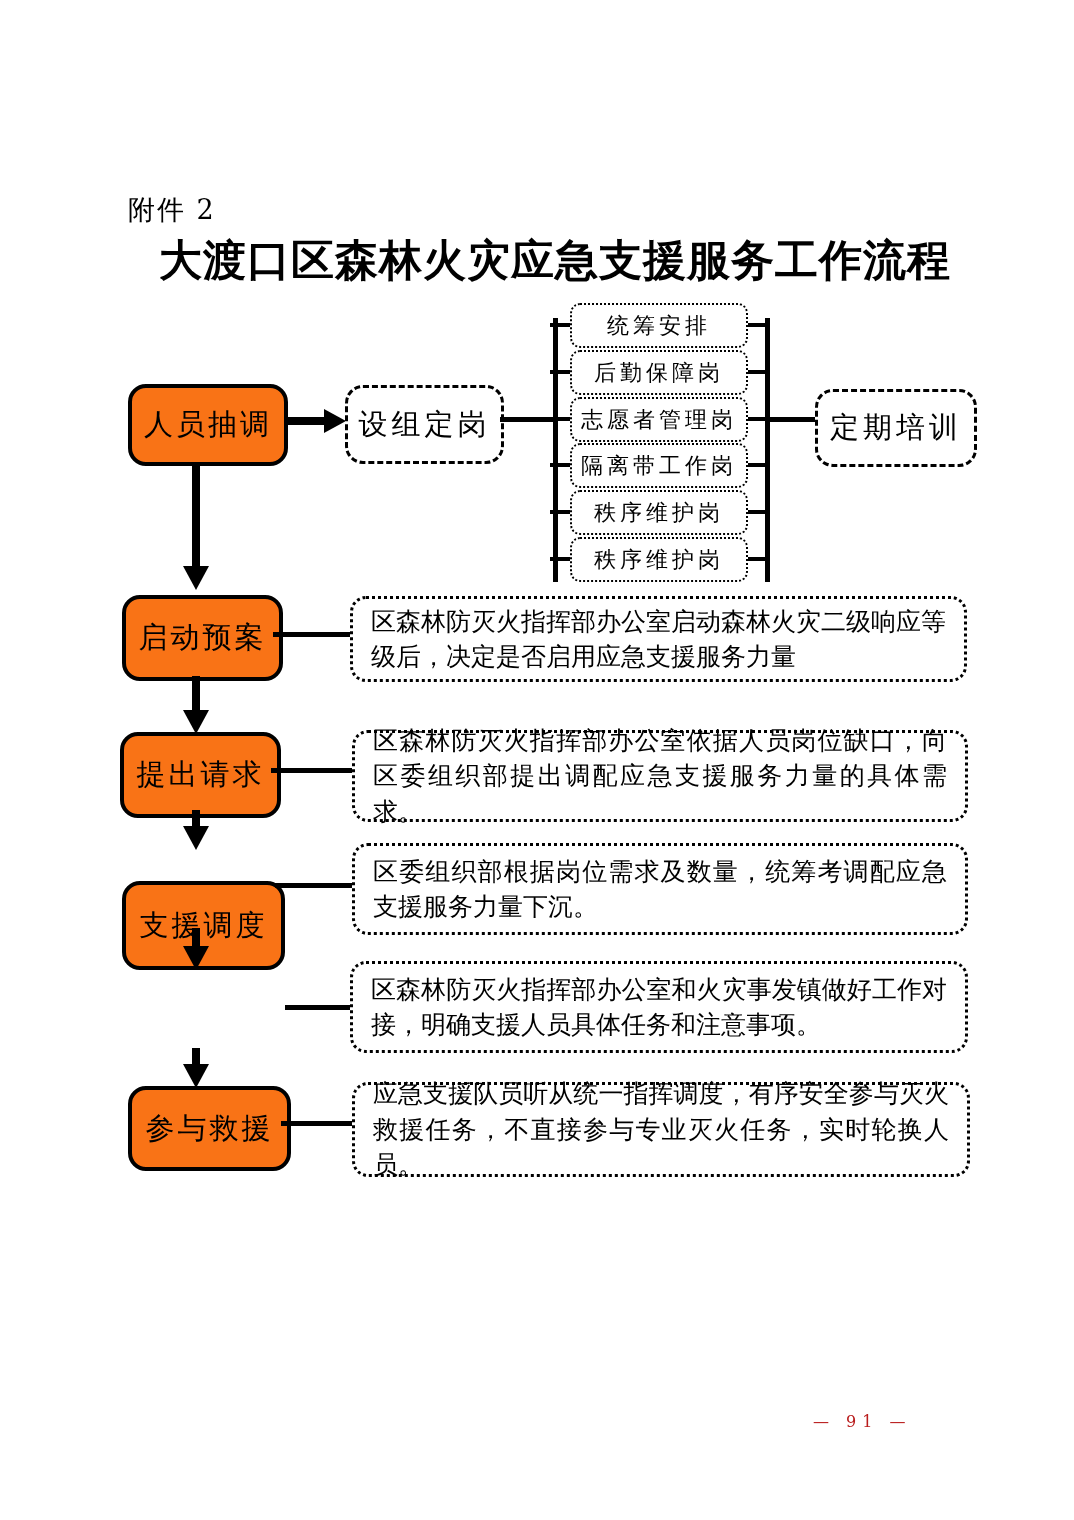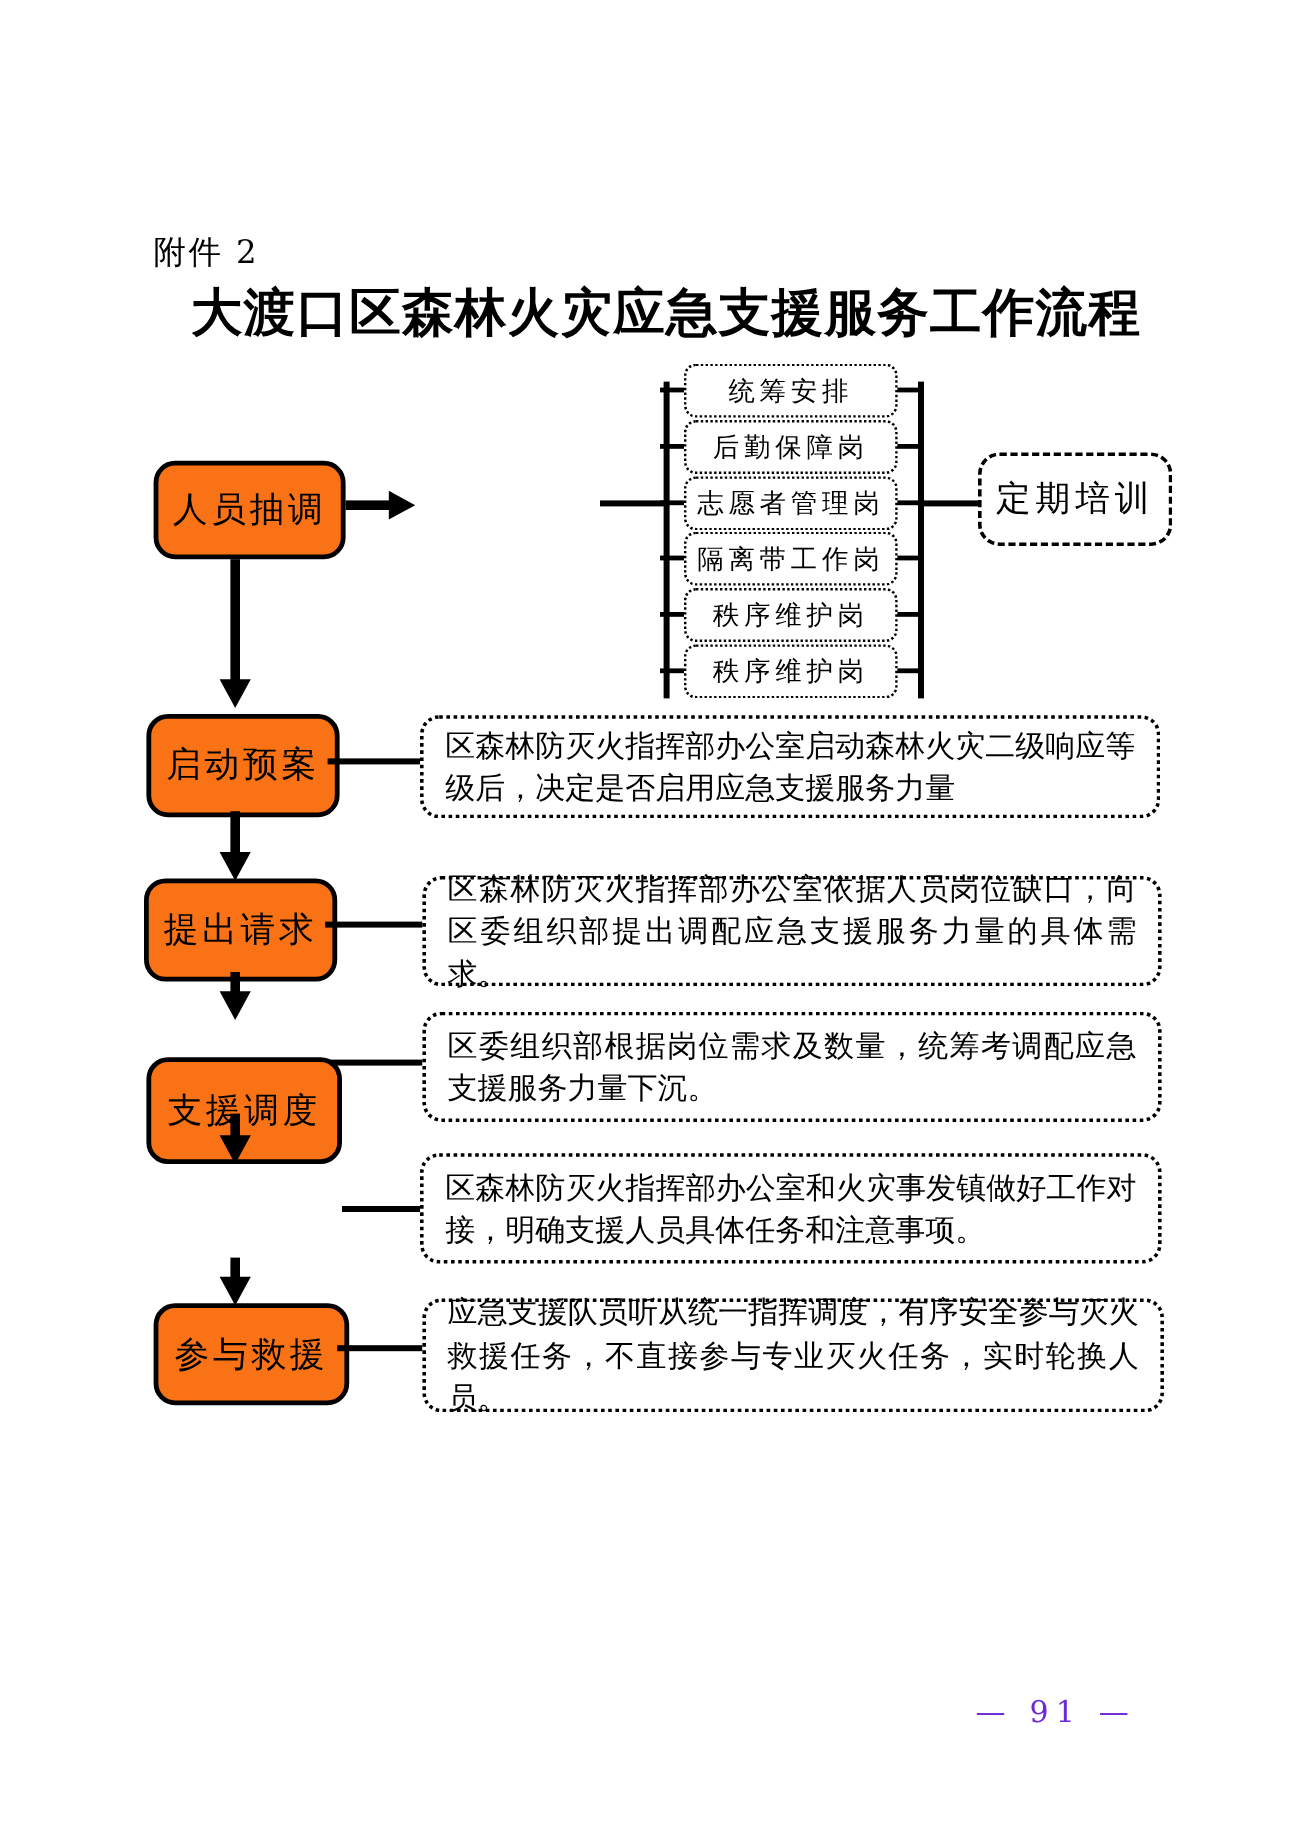--- a/index.html
+++ b/index.html
@@ -30,35 +30,36 @@
   .vline{position:absolute;background:#000;width:5px;}
   .tick{position:absolute;background:#000;height:4px;}
 
   .vshaft{position:absolute;width:8px;background:#000;}
   .head-down{position:absolute;width:0;height:0;border-left:13px solid transparent;
              border-right:13px solid transparent;border-top:24px solid #000;}
   .hshaft{position:absolute;height:8px;background:#000;}
   .head-right{position:absolute;width:0;height:0;border-top:12px solid transparent;
               border-bottom:12px solid transparent;border-left:22px solid #000;}
 
-  .page-num{position:absolute;left:813px;top:1412px;font-size:25px;letter-spacing:6px;color:#6d28d9;}
+  .page-num{position:absolute;left:813px;top:1412px;font-size:16px;letter-spacing:6px;color:#b91c1c;}
 </style>
 </head>
 <body>
 
 <div class="page">
 
   <div class="attachment">附件 2</div>
   <div class="doc-title">大渡口区森林火灾应急支援服务工作流程</div>
 
   <div class="step-box" style="left:128px;top:384px;width:152px;height:74px;">人员抽调</div>
 
   <div class="hshaft" style="left:288px;top:417px;width:38px;"></div>
   <div class="head-right" style="left:324px;top:409px;"></div>
 
+  <div class="dash-box" style="left:345px;top:385px;width:153px;height:73px;">设组定岗</div>
 
   <div class="hline" style="left:500px;top:417px;width:56px;"></div>
 
   <div class="vline" style="left:553px;top:318px;height:264px;"></div>
   <div class="vline" style="left:765px;top:318px;height:264px;"></div>
 
   <div class="tick" style="left:550px;top:323px;width:21px;"></div>
   <div class="tick" style="left:550px;top:370px;width:21px;"></div>
   <div class="tick" style="left:550px;top:417px;width:21px;"></div>
   <div class="tick" style="left:550px;top:463px;width:21px;"></div>
@@ -73,21 +74,21 @@
   <div class="tick" style="left:747px;top:557px;width:23px;"></div>
 
   <div class="pos-box" style="top:303px;">统筹安排</div>
   <div class="pos-box" style="top:350px;">后勤保障岗</div>
   <div class="pos-box" style="top:397px;">志愿者管理岗</div>
   <div class="pos-box" style="top:443px;">隔离带工作岗</div>
   <div class="pos-box" style="top:490px;">秩序维护岗</div>
   <div class="pos-box" style="top:537px;">秩序维护岗</div>
 
   <div class="hline" style="left:768px;top:417px;width:47px;"></div>
-  <div class="dash-box" style="left:815px;top:377px;width:156px;height:72px;text-align:right;">定期培训</div>
+  <div class="dash-box" style="left:815px;top:389px;width:156px;height:72px;text-align:right;">定期培训</div>
 
   <div class="vshaft" style="left:192px;top:466px;height:102px;"></div>
   <div class="head-down" style="left:183px;top:566px;"></div>
 
   <div class="step-box" style="left:122px;top:595px;width:153px;height:78px;">启动预案</div>
   <div class="hline" style="left:273px;top:632px;width:77px;"></div>
   <div class="desc-box" style="left:350px;top:596px;width:617px;height:86px;">区森林防灭火指挥部办公室启动森林火灾二级响应等级后，决定是否启用应急支援服务力量</div>
 
   <div class="vshaft" style="left:192px;top:676px;height:38px;"></div>
   <div class="head-down" style="left:183px;top:710px;"></div>

